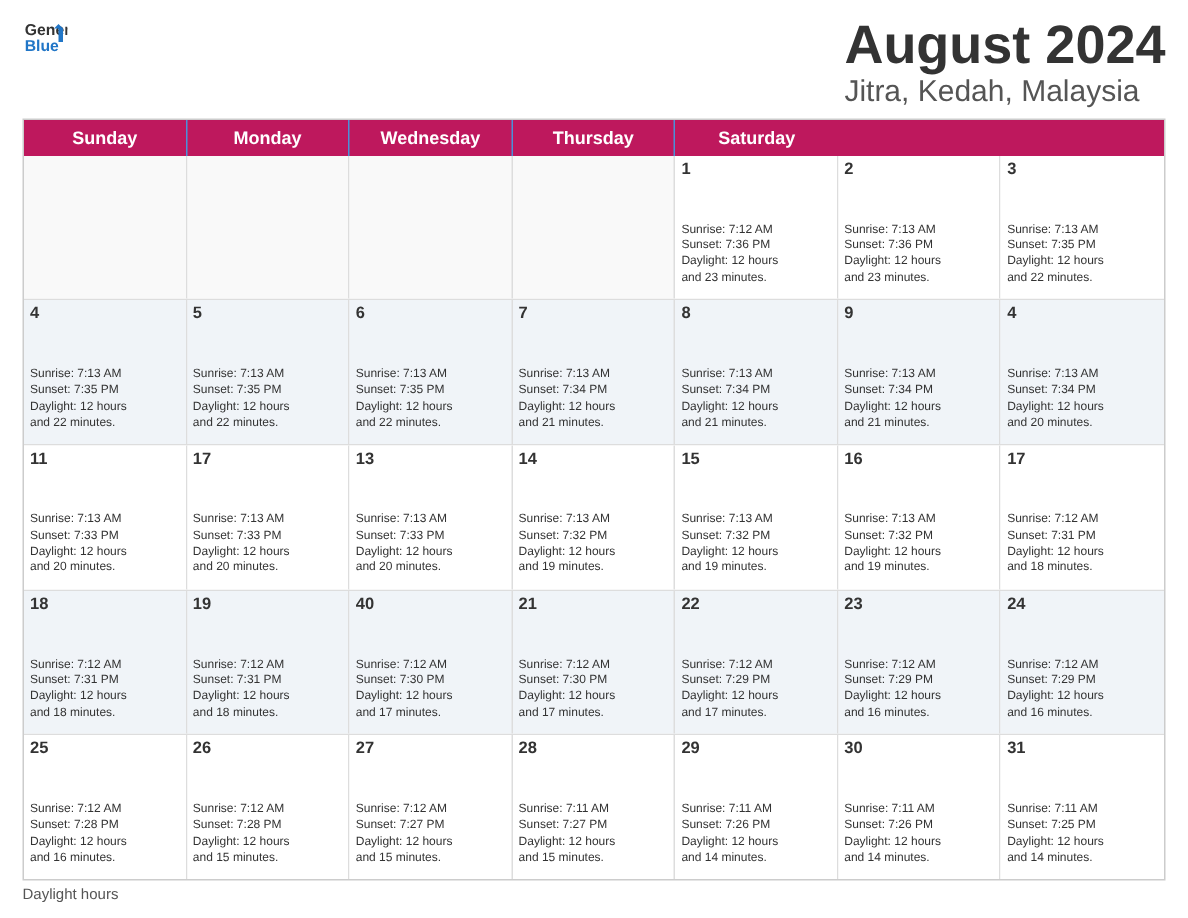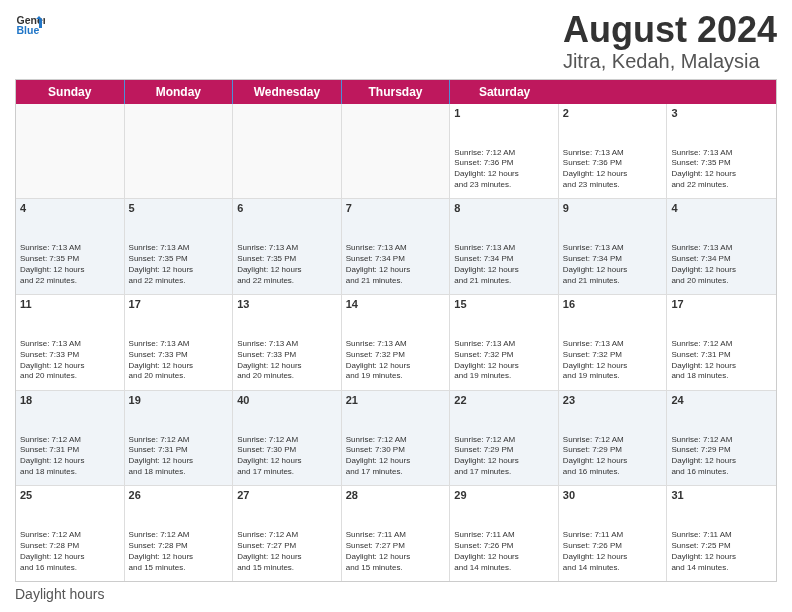--- a/index.html
+++ b/index.html
@@ -95,21 +95,21 @@
       margin-bottom: 1px;
       display: block;
     }
     .cell-text {
       font-size: 8px;
       line-height: 1.35;
       color: #333;
       margin-top: 29px;
     }
     .footer-note {
-      font-size: 14px;
+      font-size: 10px;
       color: #555;
       margin-top: 4px;
       text-align: left;
     }
   </style>
 </head>
 <body>
 
 <div class="page">
   <div class="header">

